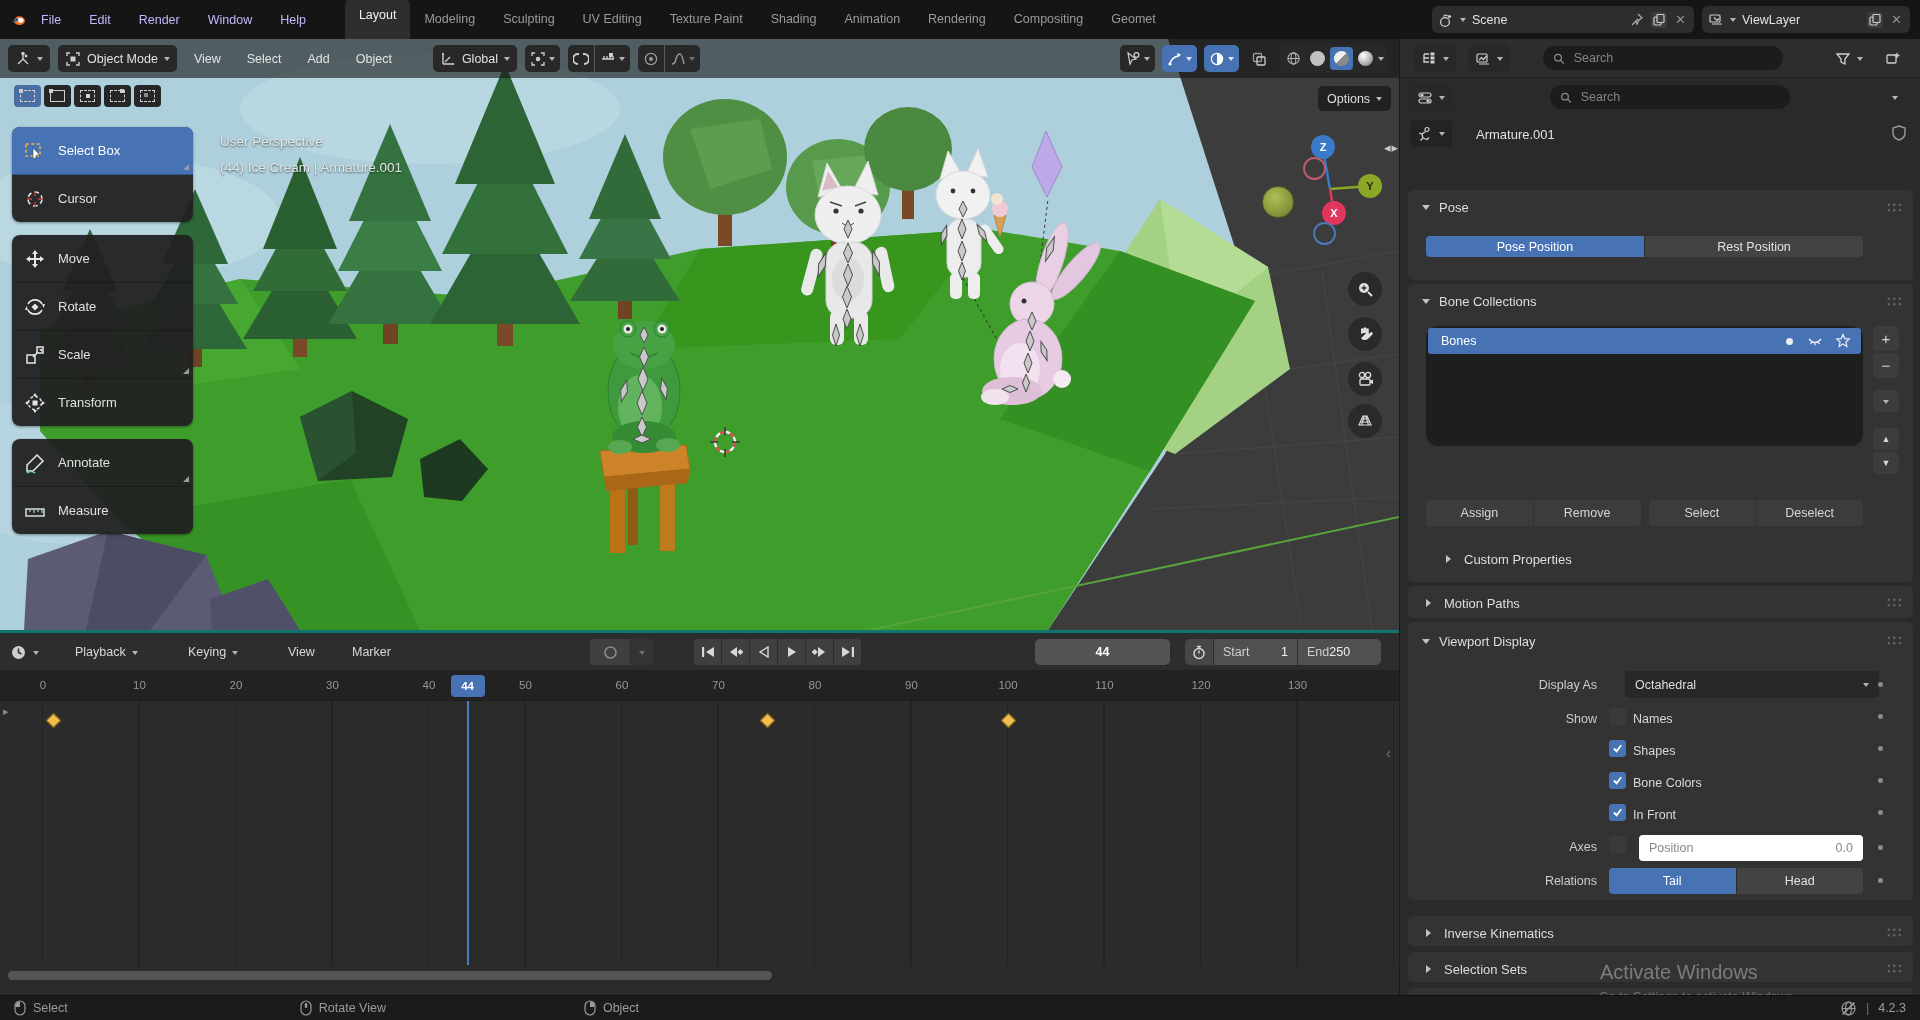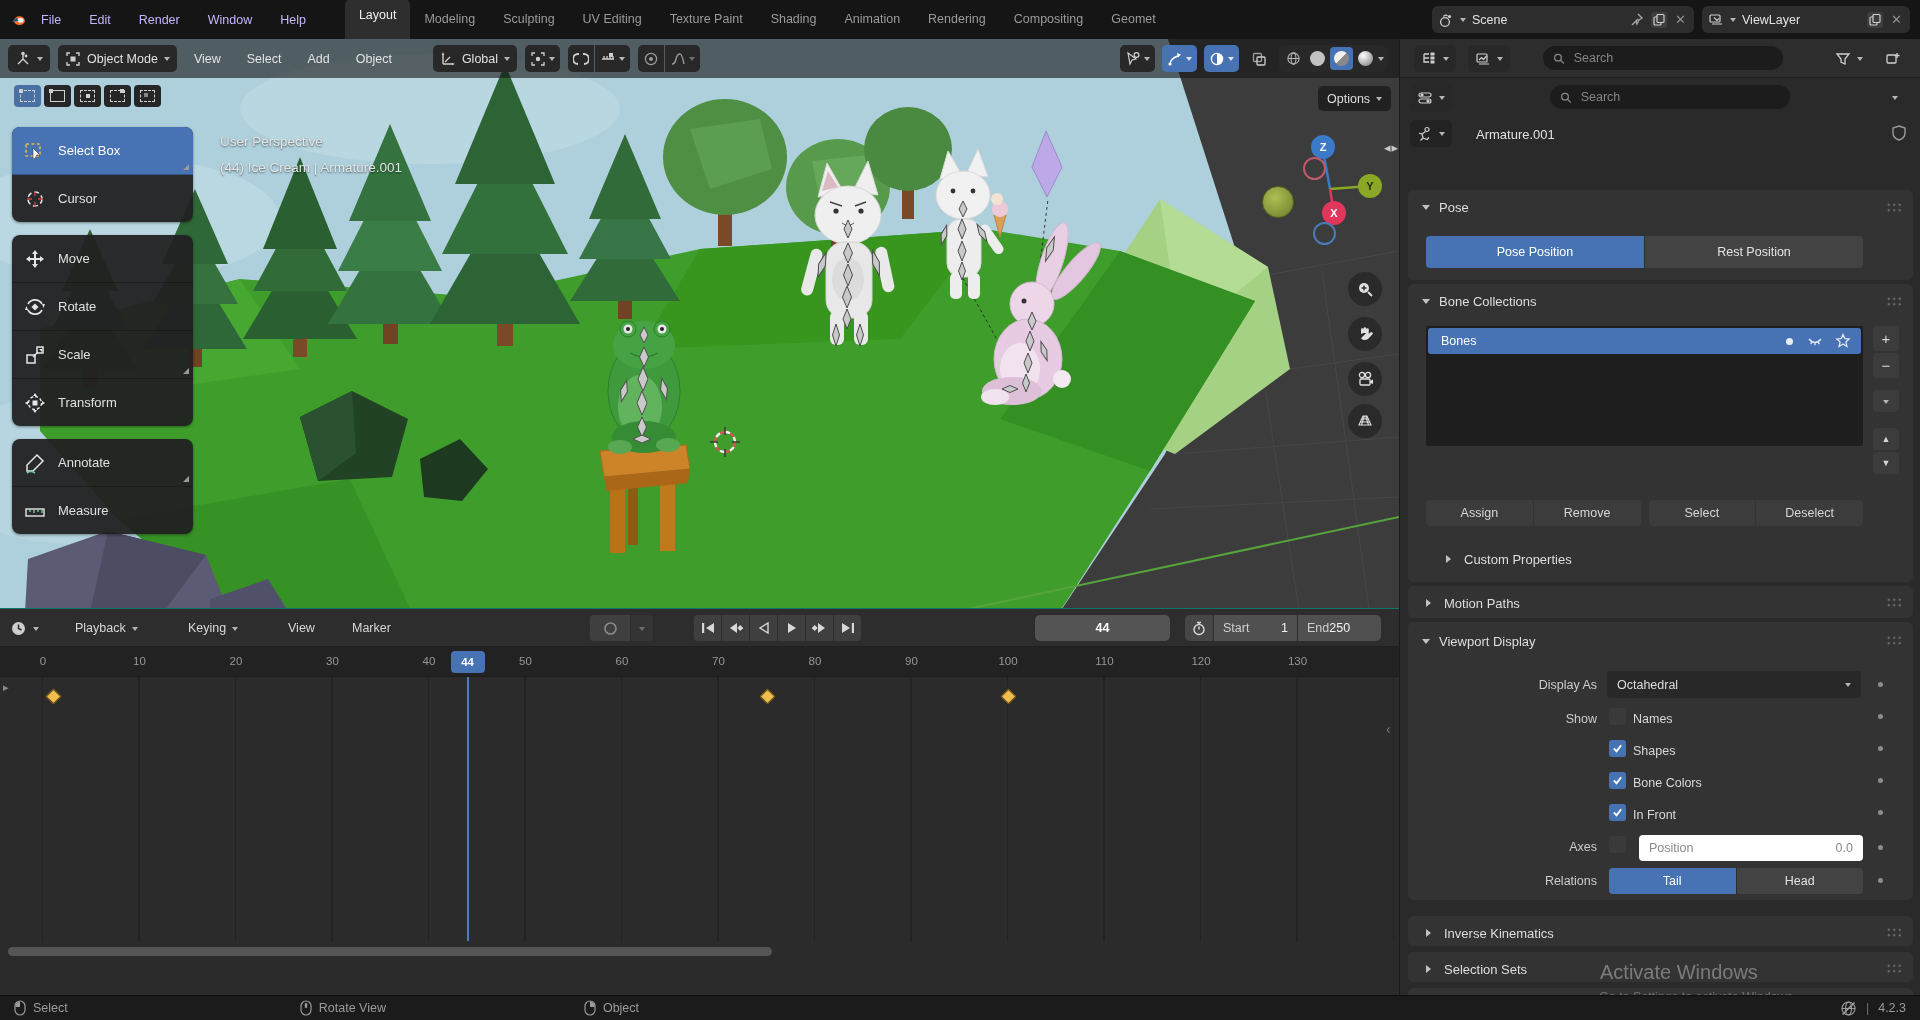--- a/index.html
+++ b/index.html
@@ -38,21 +38,21 @@
   .smbox.active{background:#4a6fa5}
   .dashsq{width:13px;height:10px;border:1px dashed #cfcfcf;position:relative}
   .dashsq i{position:absolute;width:4px;height:4px;background:#cfcfcf;left:-2px;top:-2px}
   
   .navball{position:absolute;left:1255px;top:55px;width:150px;height:160px;z-index:22}
   .axis{position:absolute;border-radius:50%;display:flex;align-items:center;justify-content:center;font-size:11px;font-weight:bold;color:#fff}
   .navbtn{position:absolute;left:1348px;width:34px;height:34px;border-radius:50%;background:rgba(28,28,28,.55);display:flex;align-items:center;justify-content:center;z-index:22}
   .options-chip{position:absolute;left:1318px;top:47px;height:25px;background:rgba(25,25,25,.78);border-radius:5px;display:flex;align-items:center;gap:6px;padding:0 9px;color:#dedede;z-index:26}
   .split-handle{position:absolute;left:1384px;top:140px;color:#c8c8c8;font-size:13px;letter-spacing:1px;z-index:40}
   
-  .timeline{position:absolute;left:0;top:608px;width:1399px;height:387px;background:#2b2b2b;border-top:1px solid #0f766e;box-sizing:border-box}
+  .timeline{position:absolute;left:0;top:630px;width:1399px;height:387px;background:#2b2b2b;border-top:3px solid #0f766e;box-sizing:border-box}
   .tl-header{position:absolute;left:0;top:0;width:100%;height:38px;background:#2d2d2d;border-bottom:1px solid #202020;box-sizing:border-box}
   .tl-menu{position:absolute;top:6px;height:26px;line-height:26px;color:#d8d8d8;display:flex;align-items:center;gap:6px}
   .tl-btn{position:absolute;top:6px;height:26px;background:#3f3f3f;display:flex;align-items:center;justify-content:center}
   .ruler{position:absolute;left:0;top:38px;width:100%;height:30px;background:#222222;border-bottom:1px solid #1c1c1c;box-sizing:border-box}
   .tick{position:absolute;top:8px;width:40px;margin-left:-20px;text-align:center;color:#969696;font-size:11.5px}
   .framechip{position:absolute;top:4px;width:34px;height:22px;margin-left:-17px;background:#4772b3;border-radius:4px;color:#fff;font-size:11.5px;font-weight:bold;display:flex;align-items:center;justify-content:center}
   .channels{position:absolute;left:0;top:68px;width:100%;height:265px;
     background-image:repeating-linear-gradient(to right,#232323 0 1px,transparent 1px 96.5px);background-position:42px 0}
   .playhead{position:absolute;left:467px;top:68px;width:2px;height:264px;background:#4a7cc4}
   .kf{position:absolute;width:9px;height:9px;background:#f0bd4e;border:1px solid #6e5413;transform:rotate(45deg);margin-left:-5px;top:14px}
@@ -820,31 +820,31 @@
       <div class="block" style="top:544px;height:278px"></div>
       <div class="block" style="top:838px;height:30px"></div>
       <div class="block" style="top:874px;height:30px"></div>
       <div class="block" style="top:910px;height:30px"></div>
 
       <div class="phead" style="left:22px;top:118px">
         <span class="tri-d"></span>
           <span>Pose</span>
       </div>
       <div class="dots" style="left:486px;top:124px"></div>
-      <div class="seg" style="left:26px;top:158px;width:437px;height:32px">
+      <div class="seg" style="left:26px;top:158px;width:437px;height:21px">
         <div class="on">Pose Position</div>
         <div>Rest Position</div>
       </div>
 
       <div class="phead" style="left:22px;top:212px">
         <span class="tri-d"></span>
           <span>Bone Collections</span>
       </div>
       <div class="dots" style="left:486px;top:218px"></div>
-      <div style="position:absolute;left:26px;top:248px;width:437px;height:120px;background:#1e1e1e;border-radius:2px">
+      <div style="position:absolute;left:26px;top:248px;width:437px;height:120px;background:#1e1e1e;border-radius:12px">
         <div style="position:absolute;left:2px;top:2px;right:2px;height:26px;background:#4772b3;border-radius:3px;display:flex;align-items:center;color:#fff">
           <span style="padding-left:13px;flex:1">Bones</span>
           <span style="width:7px;height:7px;border-radius:50%;background:#e8edf5;margin-right:14px"></span>
           <svg width="16" height="16" viewBox="0 0 16 16" style="margin-right:12px">
               <path d="M2,6 q6,7 12,0 M5,9.2 l-1.4,1.8 M8,10.3 v2 M11,9.2 l1.4,1.8" stroke="#e8edf5" stroke-width="1.3" fill="none"></path>
             </svg>
           <svg width="16" height="16" viewBox="0 0 16 16" style="margin-right:10px">
               <path d="M8,1.5 L9.8,5.6 14.2,6 10.9,9 11.9,13.4 8,11 4.1,13.4 5.1,9 1.8,6 6.2,5.6 Z" fill="none" stroke="#e8edf5" stroke-width="1.2"></path>
             </svg>
         </div>
@@ -874,21 +874,21 @@
       </div>
       <div class="dots" style="left:486px;top:519px"></div>
 
       <div class="phead" style="left:22px;top:552px">
         <span class="tri-d"></span>
           <span>Viewport Display</span>
       </div>
       <div class="dots" style="left:486px;top:557px"></div>
 
       <div class="plabel" style="top:600px">Display As</div>
-      <div class="field" style="left:207px;top:593px;width:254px;height:27px;padding:0 10px;justify-content:space-between">
+      <div class="field" style="left:225px;top:593px;width:254px;height:27px;padding:0 10px;justify-content:space-between">
         <span>Octahedral</span>
           <span class="chev"></span>
       </div>
       <div class="adot" style="top:604px"></div>
 
       <div class="plabel" style="top:634px">Show</div>
       <div class="cbx" style="left:209px;top:630px"></div>
       <div class="cblabel" style="left:233px;top:634px">Names</div>
       <div class="adot" style="top:636px"></div>
 

